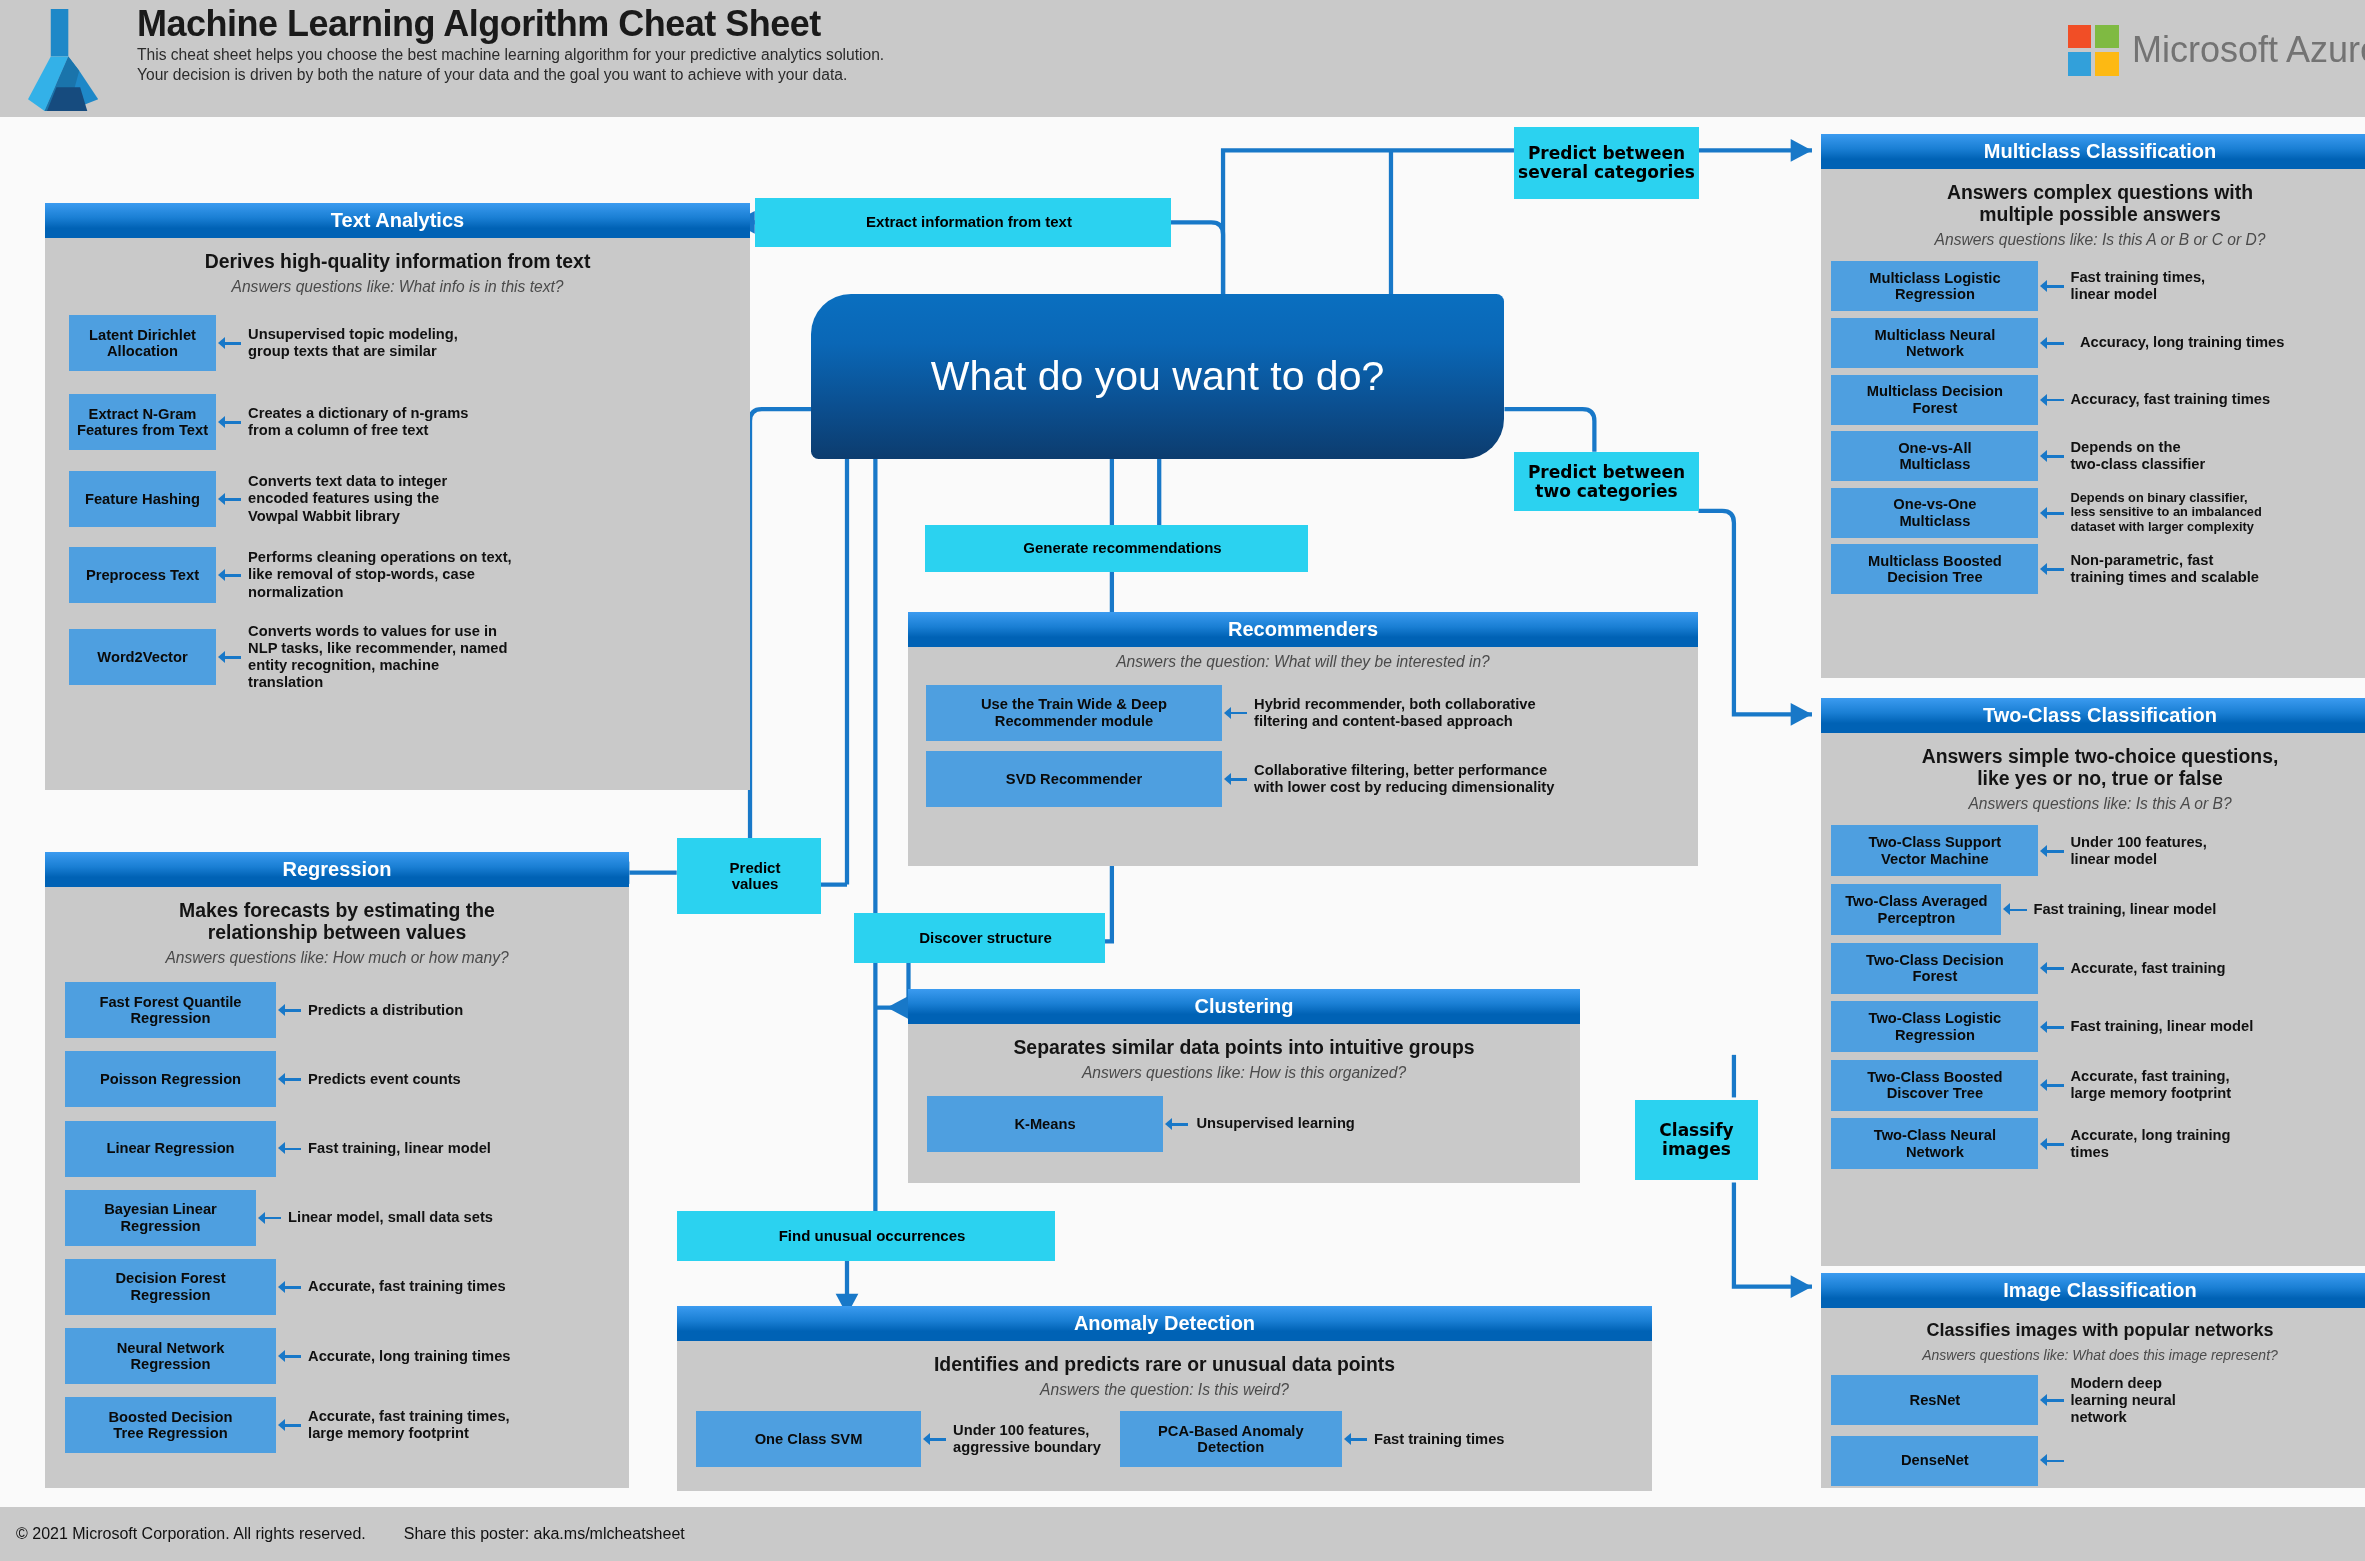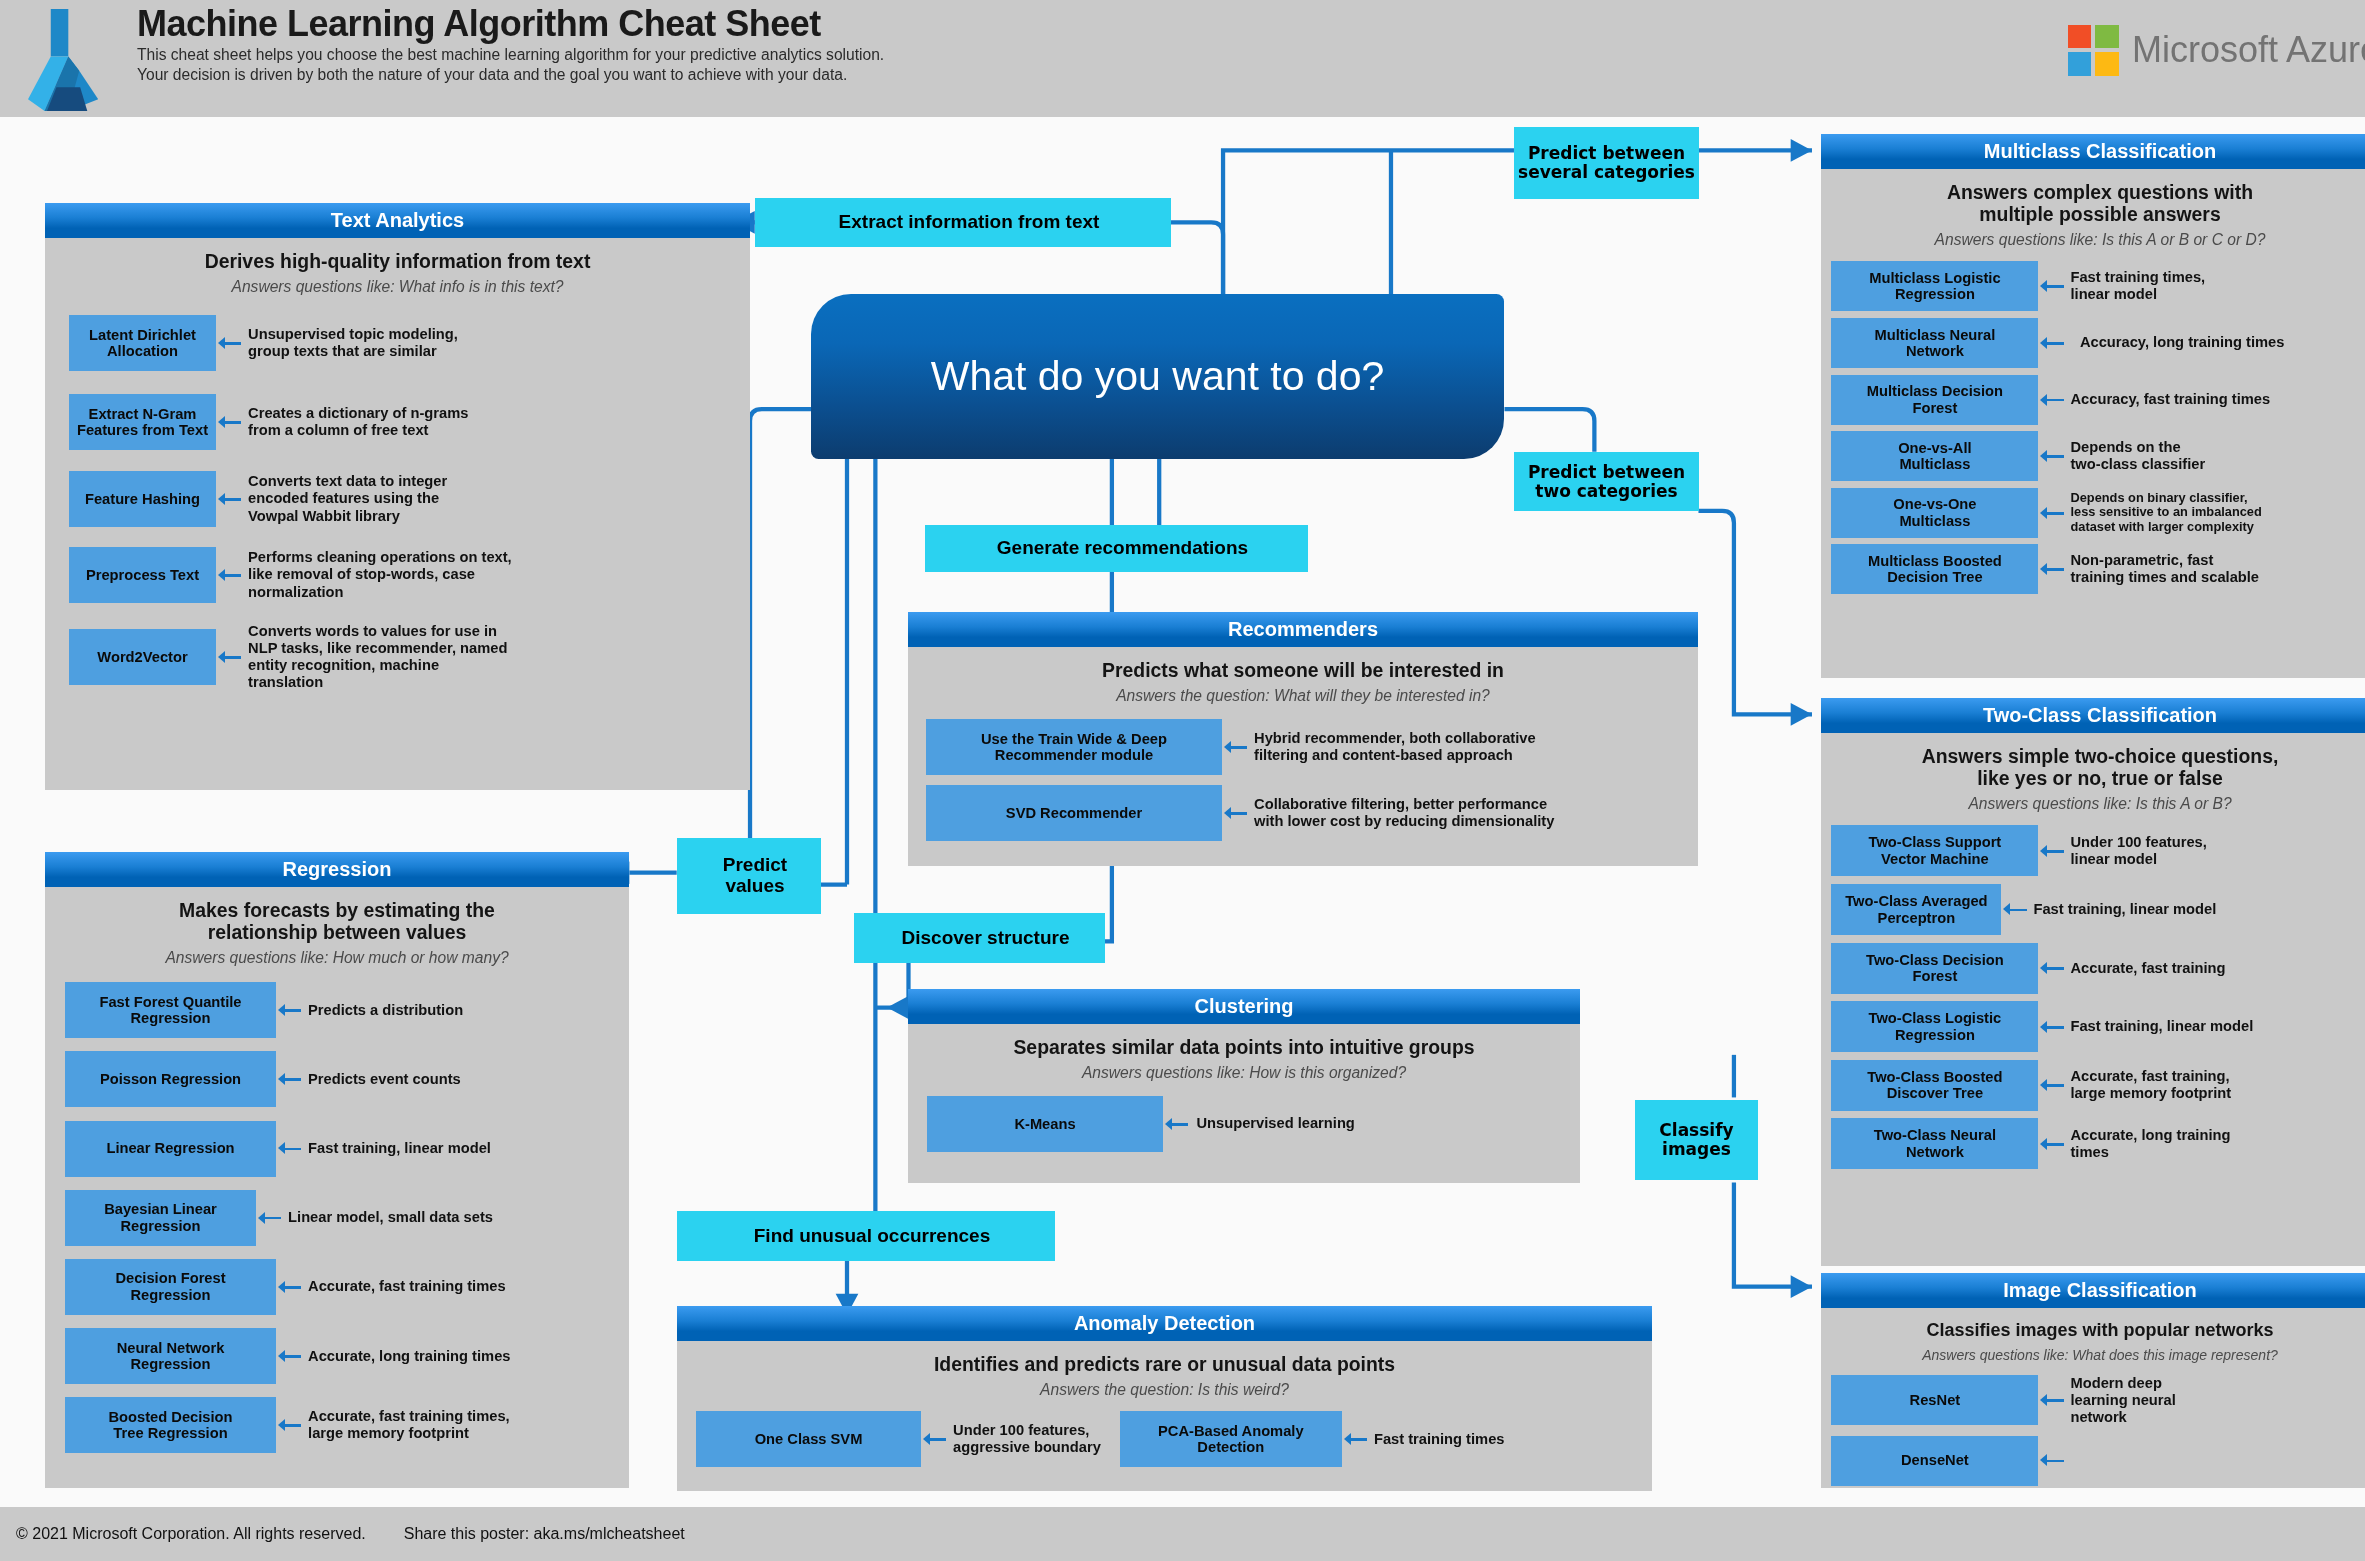--- a/index.html
+++ b/index.html
@@ -45,21 +45,21 @@
   #hub{position:absolute;left:811px;top:294px;width:693px;height:165px;
        background:linear-gradient(to bottom,#0a6fc0 0%,#0a67b6 30%,#0b4f90 68%,#0c3c6e 100%);
        border-radius:40px 7.6px 40px 7.6px;
        display:flex;align-items:center;justify-content:center;}
   #hub-text{color:#ffffff;font-size:41px;font-weight:normal;letter-spacing:0px;}
 
   
   .cyan{position:absolute;background:#2bd2f0;color:#000000;font-weight:bold;
         display:flex;align-items:center;justify-content:center;text-align:center;
         line-height:1.1;box-sizing:border-box;}
-  .cyan.cond{font-size:19px;padding-left:12px;}
+  .cyan.cond{font-size:15px;padding-left:12px;}
   .cyan.reg{font-family:"DejaVu Sans", sans-serif;font-size:17px;font-weight:600;}
 
   
   #wires{position:absolute;left:0;top:0;width:2413px;height:1561px;pointer-events:none;}
 
   
   #footer{position:absolute;left:0;bottom:0;width:2413px;height:54px;background:#c9c9c9;
           display:flex;align-items:center;}
   .foot-t{font-size:16px;color:#111;}
   #foot-copy{margin-left:16px;}
@@ -284,21 +284,20 @@
     <div class="algo-box" style="width:211px;height:56px;white-space:pre-line;">Boosted Decision
 Tree Regression</div>
     <div class="arrow-l"></div>
     <div class="algo-note" style="white-space:pre-line;">Accurate, fast training times,
 large memory footprint</div>
   </div>
 </div>
 
 <div class="panel" style="left:908px;top:612px;width:790px;height:254px;">
   <div class="panel-header">Recommenders</div>
-  <div class="panel-desc">Predicts what someone will be interested in</div>
   <div class="panel-q">Answers the question: What will they be interested in?</div>
 
   <div class="algo-row" style="margin:14px 0 0 18px;">
     <div class="algo-box" style="width:296px;height:56px;white-space:pre-line;">Use the Train Wide &amp; Deep
 Recommender module</div>
     <div class="arrow-l"></div>
     <div class="algo-note" style="white-space:pre-line;">Hybrid recommender, both collaborative
 filtering and content-based approach</div>
   </div>
 

